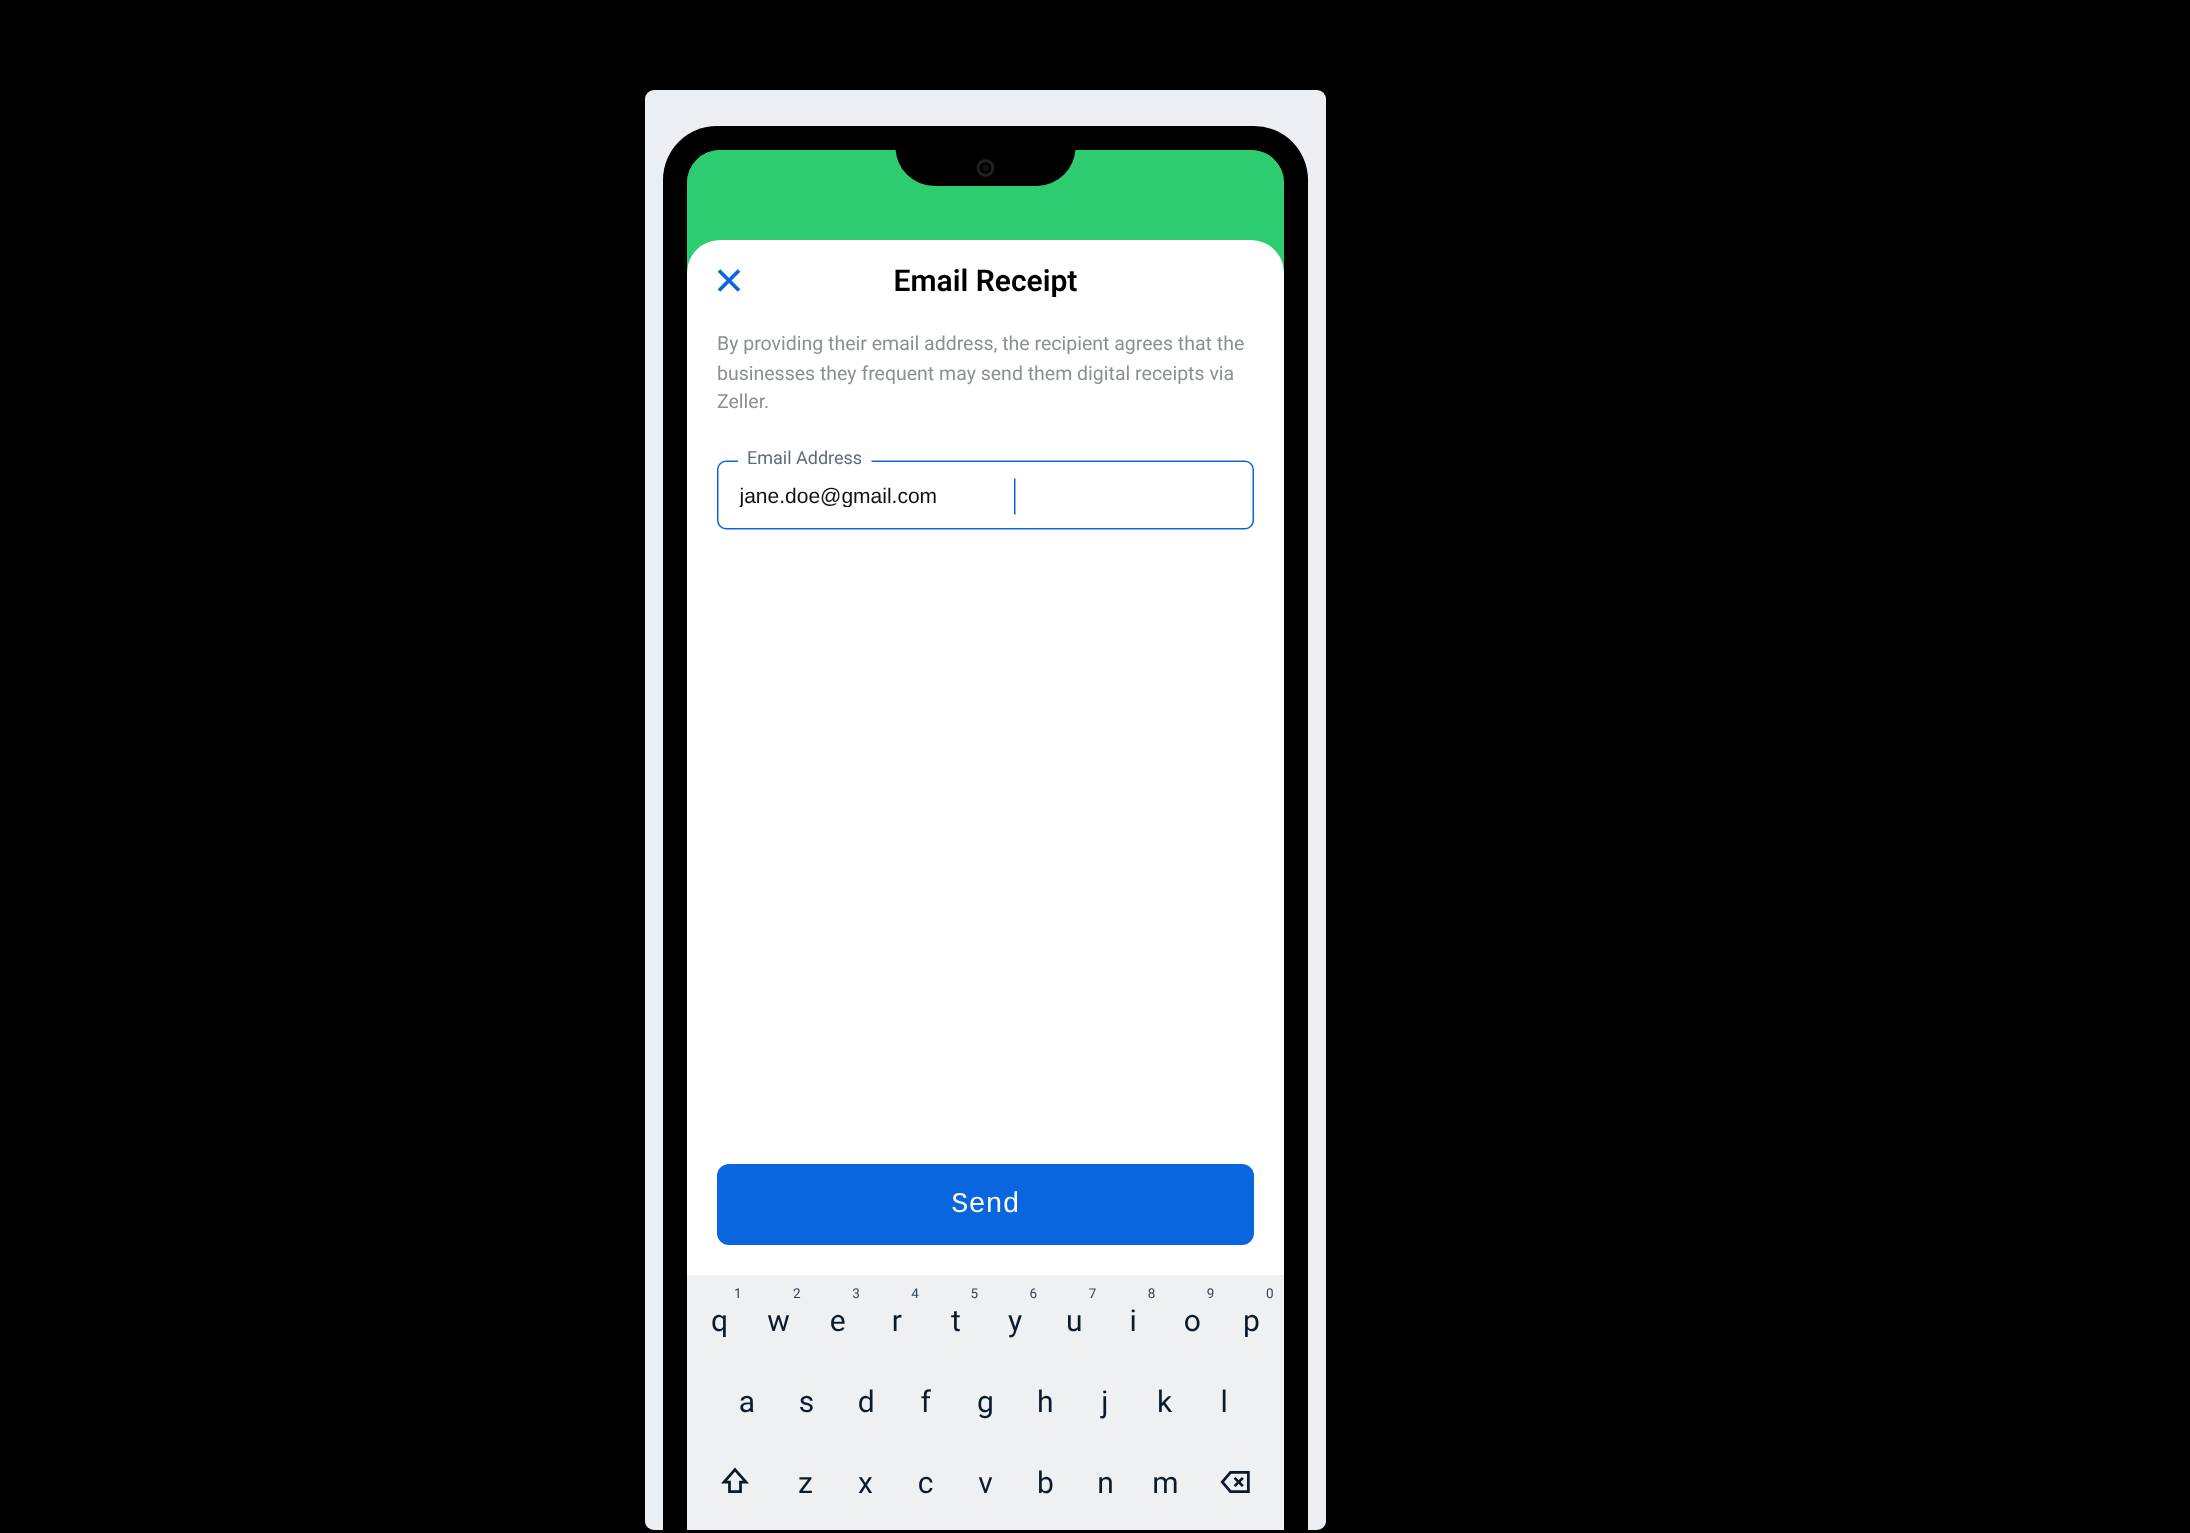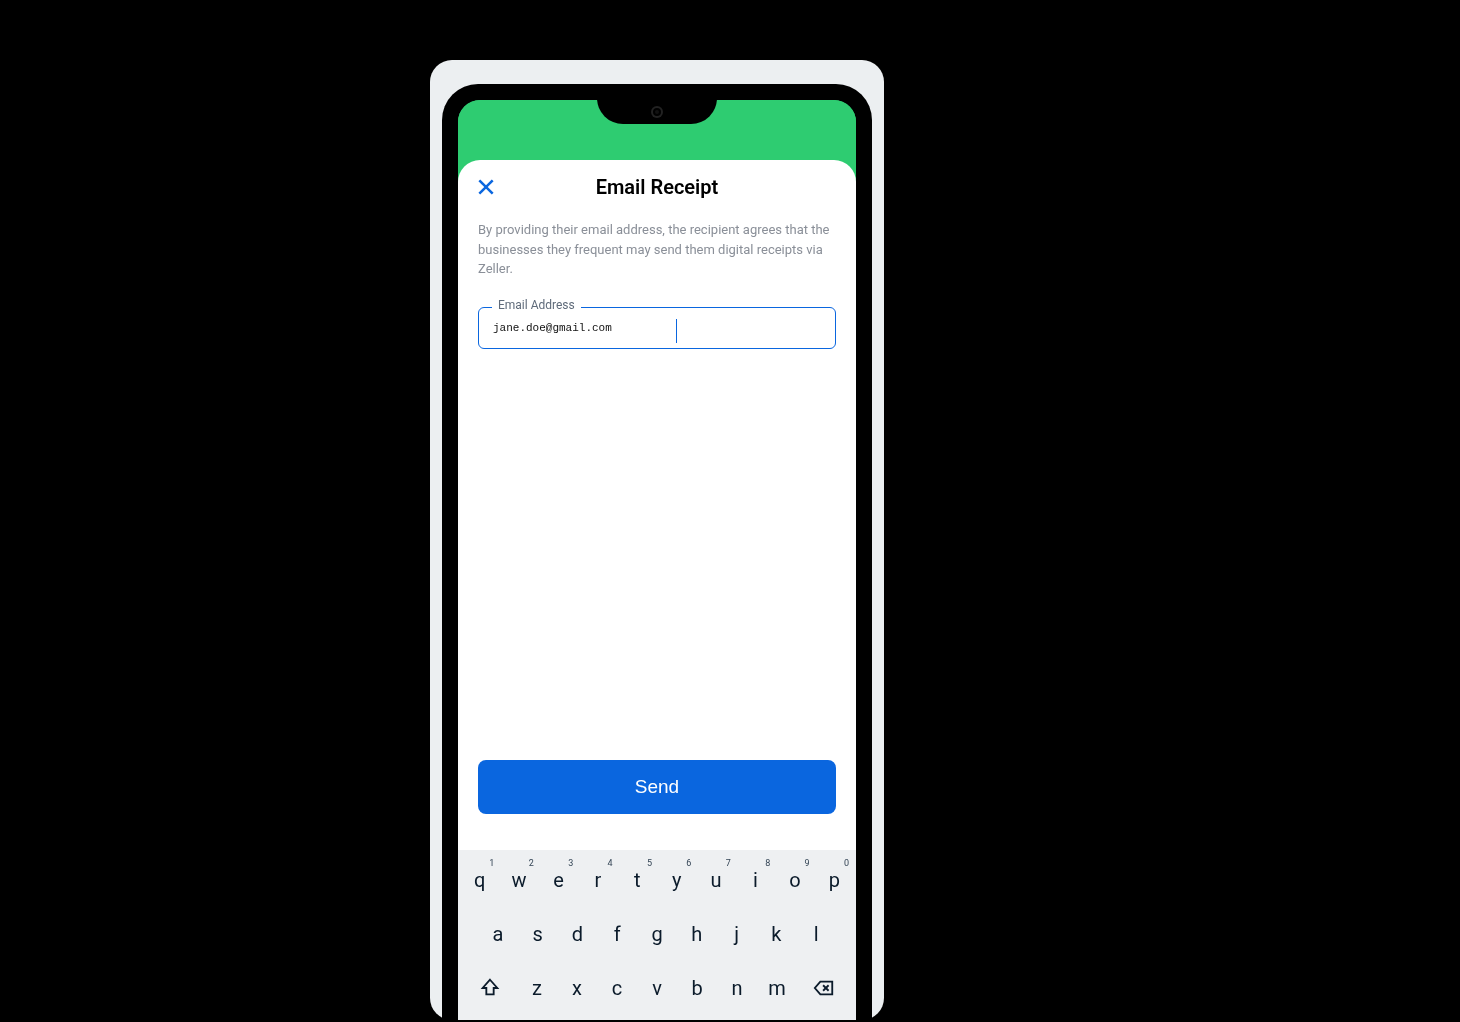--- a/index.html
+++ b/index.html
@@ -18,21 +18,21 @@
     position: relative;
     background: #000;
   }
   .phone-outer {
     position: absolute;
     left: 430px;
     top: 60px;
     width: 454px;
     height: 960px;
     background: #eceff1;
-    border-radius: 22px;
+    border-radius: 6px;
     box-shadow: 0 10px 30px rgba(0,0,0,0.4);
   }
   .phone-bezel {
     position: absolute;
     left: 12px;
     right: 12px;
     top: 24px;
     bottom: 0;
     background: #000;
     border-radius: 36px 36px 0 0;
@@ -107,21 +107,21 @@
     cursor: pointer;
     color: #0a66df;
   }
   .close-btn svg { width: 20px; height: 20px; stroke: #0a66df; stroke-width: 3; }
   .sheet-title {
     font-size: 20px;
     font-weight: 600;
     color: #000;
   }
   .sheet-body {
-    padding: 6px 20px 16px 20px;
+    padding: 6px 20px 0 20px;
     flex: 1;
     display: flex;
     flex-direction: column;
   }
   .disclaimer {
     font-size: 13px;
     line-height: 1.5;
     color: #8a8f98;
   }
   .field-wrap {
@@ -136,24 +136,24 @@
     padding: 0 6px;
     font-size: 12px;
     color: #5f6b7a;
     text-align: right;
   }
   .email-input {
     width: 100%;
     border: 1px solid #0a66df;
     border-radius: 6px;
     padding: 14px 14px;
-    font-size: 11px;
+    font-size: 14px;
     color: #111;
     outline: none;
-    font-family: Liberation Mono, monospace;
+    font-family: Liberation Sans, sans-serif;
     background: #fff;
   }
   .cursor-bar {
     position: absolute;
     top: 12px;
     height: 24px;
     width: 1px;
     background: #0a66df;
     left: 198px;
   }
@@ -161,20 +161,21 @@
     margin-top: auto;
     background: #0a66df;
     color: #fff;
     border: none;
     border-radius: 8px;
     font-size: 19px;
     font-weight: 400;
     padding: 16px 0;
     cursor: pointer;
     margin-bottom: 20px;
+    font-family: Liberation Mono, monospace;
   }
   .keyboard {
     background: #eef0f2;
     padding: 8px 4px 0 4px;
   }
   .kb-row {
     display: flex;
     justify-content: center;
     gap: 4px;
     margin-bottom: 10px;

